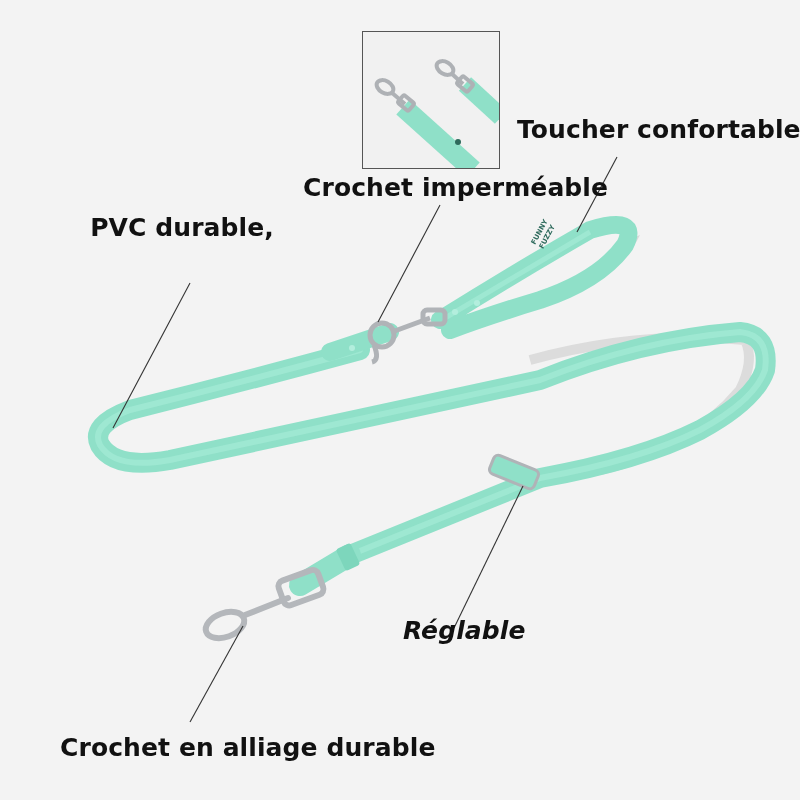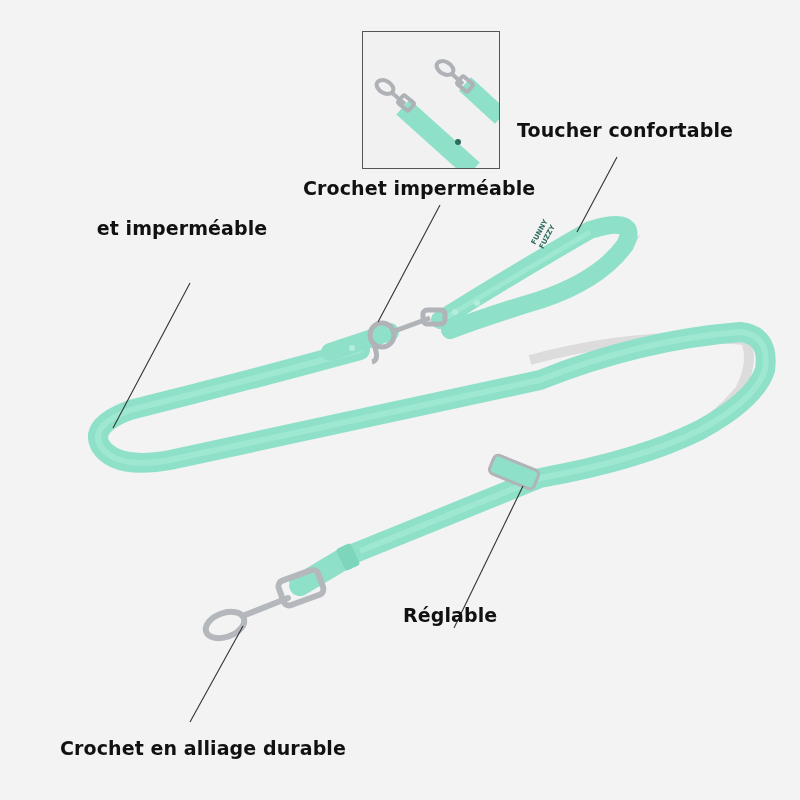--- a/index.html
+++ b/index.html
@@ -1,18 +1,18 @@
 <!DOCTYPE html>
 <html><head>
 <meta charset="utf-8">
 <style>
   html, body { margin:0; padding:0; }
   body { width:800px; height:800px; background:#f3f3f3; position:relative; overflow:hidden;
          font-family:"DejaVu Sans", sans-serif; }
-  .label { position:absolute; font-weight:bold; color:#111; font-size:19px; letter-spacing:0.1px; white-space:nowrap; line-height:30px; }
+  .label { position:absolute; font-weight:bold; color:#111; font-size:25px; letter-spacing:0.1px; white-space:nowrap; line-height:30px; }
   .label.center { text-align:center; }
   svg.art { position:absolute; left:0; top:0; }
   .inset { position:absolute; left:362px; top:31px; width:138px; height:138px; border:1.5px solid #555; box-sizing:border-box; background:#f1f1f1; overflow:hidden; }
 </style>
 </head>
 <body>
 
 <svg class="art" width="800" height="800" viewBox="0 0 800 800">
 
   <path d="M585 280 Q600 250 640 235 Q625 265 600 275 Z" fill="#d9d9d9"></path>
@@ -74,16 +74,16 @@
       <path d="M88 41 L100 52"></path>
       <rect x="95" y="47" width="14" height="10" rx="2" transform="rotate(40 102 52)"></rect>
     </g>
     <circle cx="95" cy="110" r="3" fill="#2e6a5c"></circle>
   </svg>
 </div>
 
 <div class="label" style="left:517px; top:115px;">Toucher confortable</div>
 <div class="label" style="left:303px; top:173px;">Crochet imperméable</div>
 <div class="label center" style="left:72px; top:213px; width:220px;">
-  <div>et imperméable</div>
+  <div>PVC durable,</div>
 </div>
-<div class="label" style="left:403px; top:600px;">Réglable</div>
+<div class="label" style="left:403px; top:616px;font-style:italic;">Réglable</div>
 <div class="label" style="left:60px; top:733px;">Crochet en alliage durable</div>
 
 </body></html>

